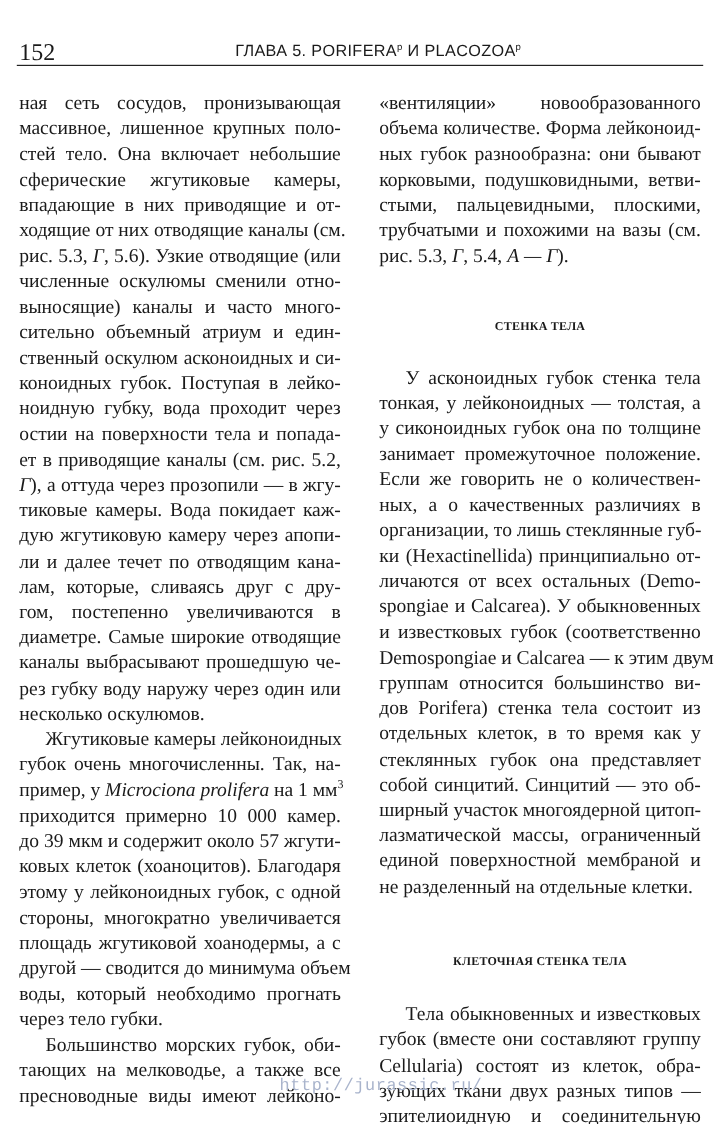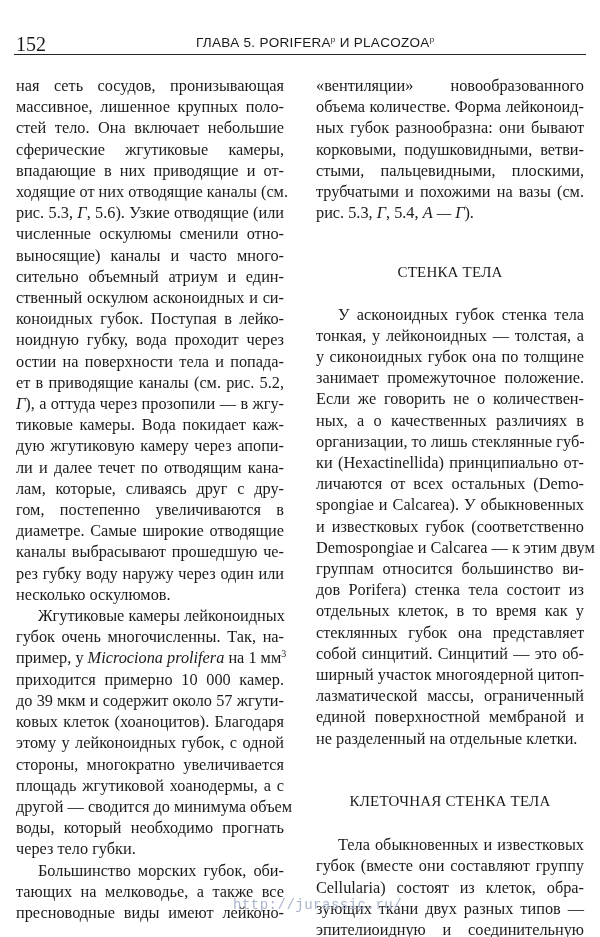--- a/index.html
+++ b/index.html
@@ -22,21 +22,21 @@
       position: absolute; top: 75px; width: 268px;
       font-size: 16.3px; line-height: 21.2px; text-align: justify;
       hyphens: manual;
     }
     .col.left { left: 16px; }
     .col.right { left: 316px; }
     .col p { margin: 0; text-indent: 0; }
     .col .line { display: block; text-align: justify; text-align-last: justify; white-space: nowrap; overflow: visible; }
     .col .line.last { text-align-last: left; }
     .heading {
-      text-align: center; font-weight: normal; font-size: 15px;
+      text-align: center; font-weight: bold; font-size: 10px;
       letter-spacing: 0.2px; margin: 0;
     }
     b { font-weight: normal; }
     i { font-style: italic; }
     sup { font-size: 10px; line-height: 0; vertical-align: 6px; }
     .watermark {
       position: absolute; left: 233px; top: 897px;
       font-family: Liberation Mono, monospace; font-size: 14px;
       color: #a9b4cc; letter-spacing: 0.5px;
     }

